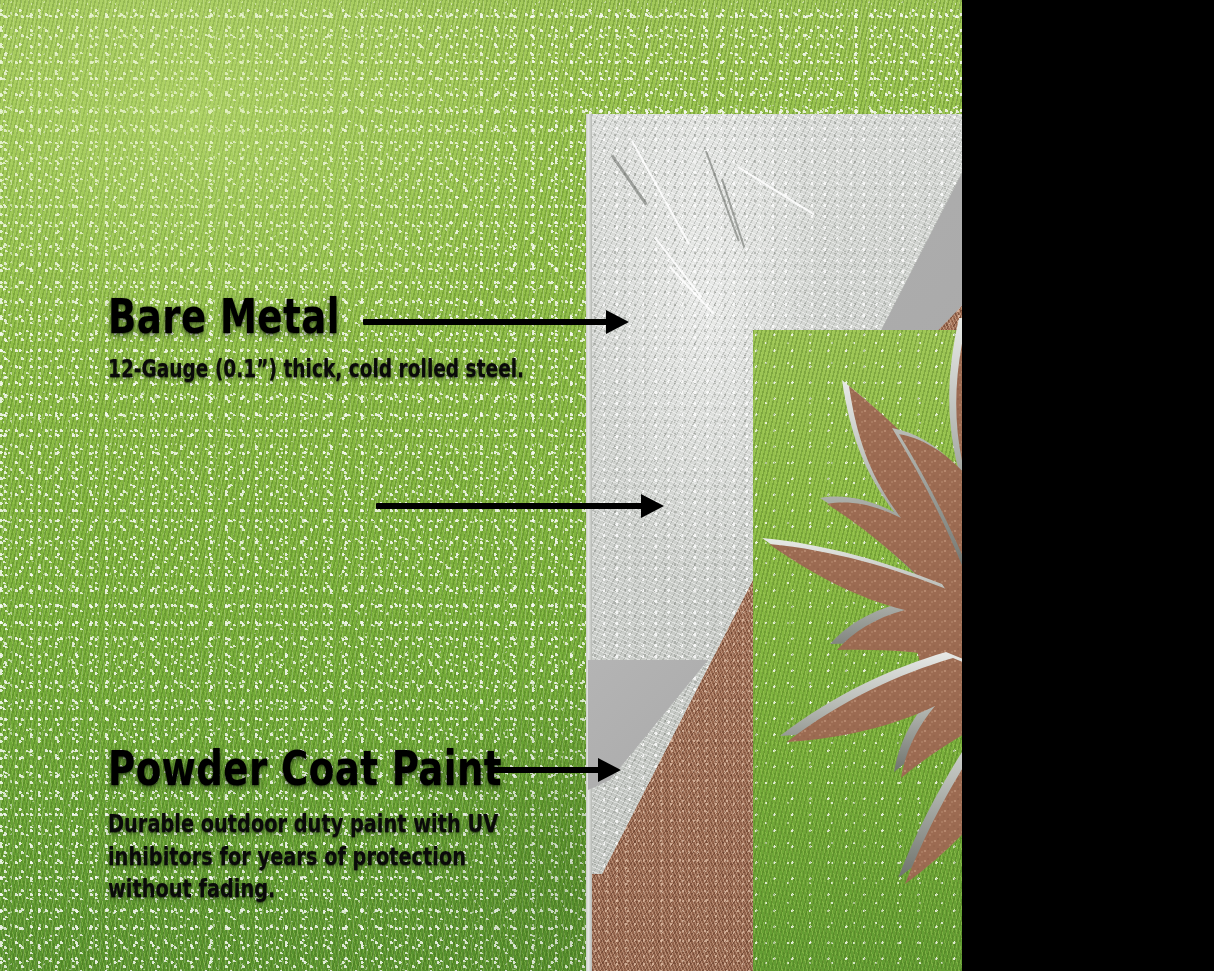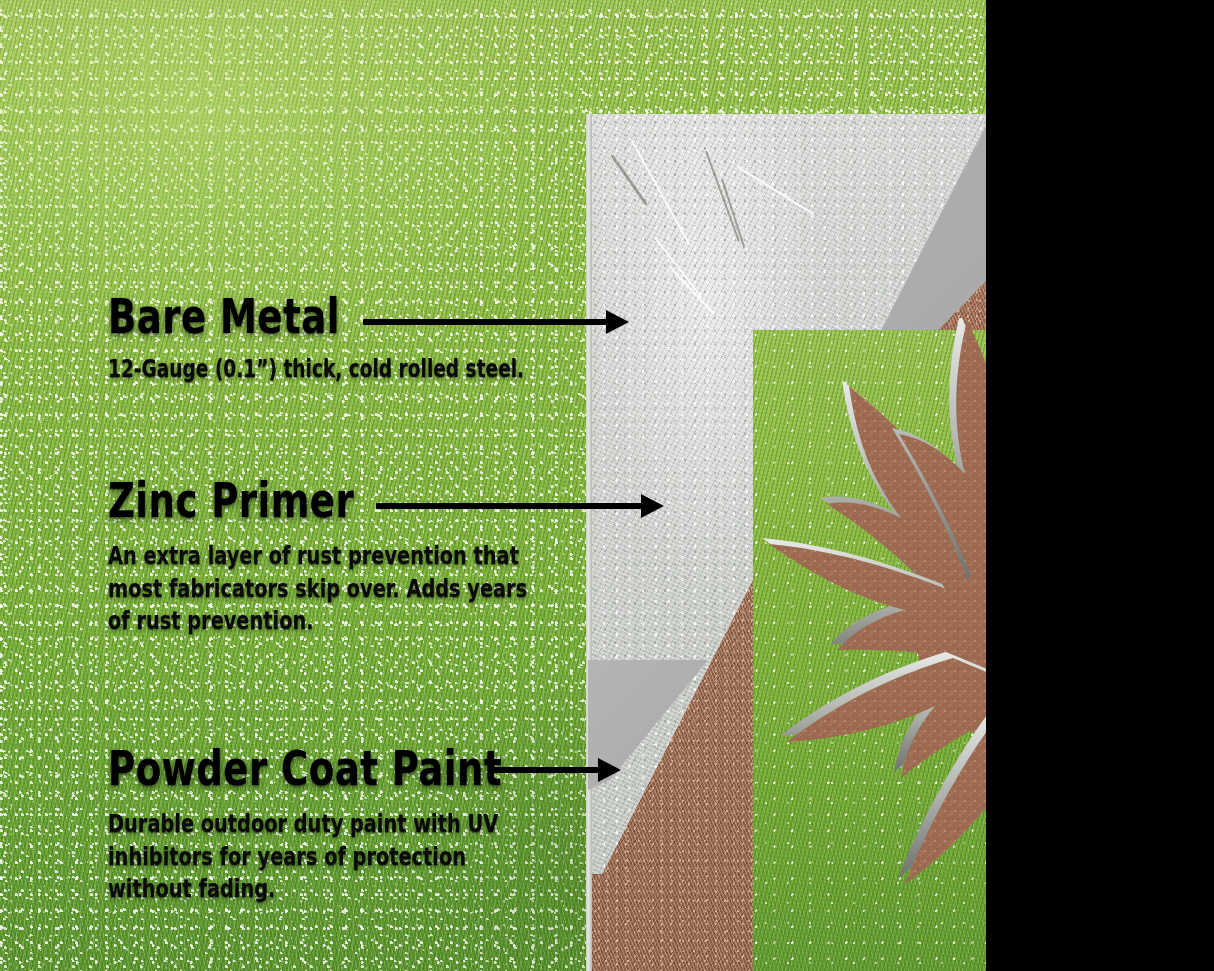--- a/index.html
+++ b/index.html
@@ -1,21 +1,21 @@
 <!DOCTYPE html>
 <html><head>
 <meta charset="utf-8">
 <style>
   html,body{margin:0;padding:0;}
   body{
     width:1214px;height:971px;overflow:hidden;
     font-family:"DejaVu Sans Condensed","Liberation Sans Narrow","Liberation Sans",sans-serif;
     background:#000;
   }
-  #stage{position:relative;width:962px;height:971px;overflow:hidden;padding-left:24px;}
+  #stage{position:relative;width:962px;height:971px;overflow:hidden;}
 
   
   .grass{
     position:absolute;inset:0;
     background-color:#8fbe48;
     background-image:
       radial-gradient(ellipse 2px 1px at 12% 18%, rgba(255,255,255,.55) 0 60%, transparent 61%),
       radial-gradient(ellipse 2px 1px at 34% 8%, rgba(255,255,255,.40) 0 60%, transparent 61%),
       radial-gradient(ellipse 1px 2px at 66% 26%, rgba(255,255,255,.45) 0 60%, transparent 61%),
       radial-gradient(ellipse 2px 1px at 88% 41%, rgba(255,255,255,.35) 0 60%, transparent 61%),
@@ -268,28 +268,20 @@
     <div class="lbl-title" style="font-size:48px;">Bare Metal</div>
     <div class="lbl-body" style="font-size:24px;margin-top:14px;">
       <div>12-Gauge (0.1”) thick, cold rolled steel.</div>
     </div>
   </div>
   <div class="arrow" style="left:363px;top:310px;width:266px;">
     <div class="shaft" style="width:244px;"></div>
     <div class="head" style="left:243px;"></div>
   </div>
 
-  <div class="label-group" style="left:108px;top:476px;">
-    <div class="lbl-title" style="font-size:48px;">Zinc Primer</div>
-    <div class="lbl-body" style="font-size:25px;margin-top:16px;">
-      <div>An extra layer of rust prevention that</div>
-      <div>most fabricators skip over. Adds years</div>
-      <div>of rust prevention.</div>
-    </div>
-  </div>
   <div class="arrow" style="left:376px;top:494px;width:288px;">
     <div class="shaft" style="width:266px;"></div>
     <div class="head" style="left:265px;"></div>
   </div>
 
   <div class="label-group" style="left:108px;top:744px;">
     <div class="lbl-title" style="font-size:48px;">Powder Coat Paint</div>
     <div class="lbl-body" style="font-size:25px;margin-top:16px;">
       <div>Durable outdoor duty paint with UV</div>
       <div>inhibitors for years of protection</div>

